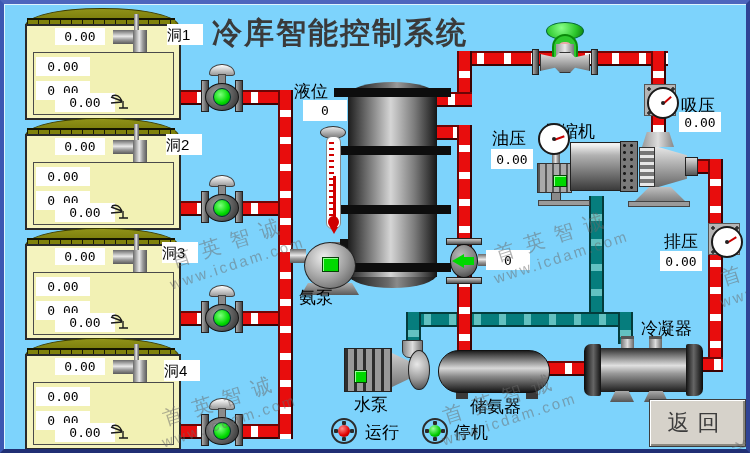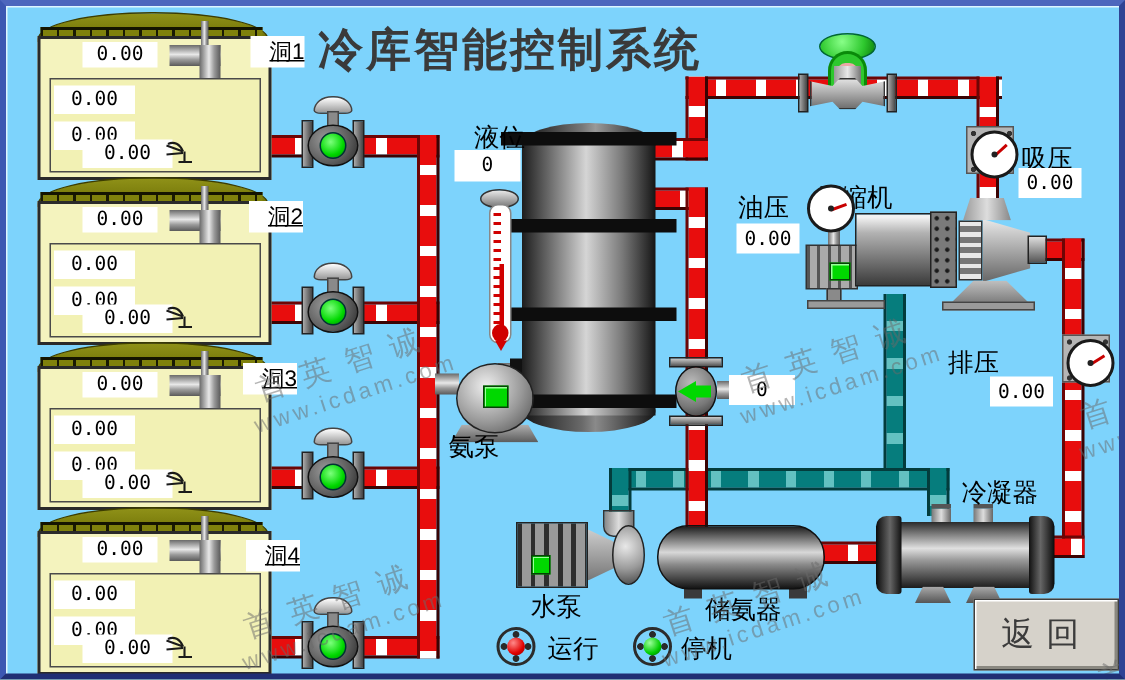--- a/index.html
+++ b/index.html
@@ -14,21 +14,21 @@
   .th{height:15px;background:repeating-linear-gradient(90deg,#067d7d 0 18px,#63c1c1 18px 25px);
       border-top:2px solid #033c3c;border-bottom:2px solid #033c3c;}
   .tv{width:15px;background:repeating-linear-gradient(180deg,#067d7d 0 18px,#63c1c1 18px 25px);
       border-left:2px solid #033c3c;border-right:2px solid #033c3c;}
   .gh{background:linear-gradient(180deg,#6a6a6a,#e8e8e8 45%,#9a9a9a 70%,#5a5a5a);}
   .gv{background:linear-gradient(90deg,#6a6a6a,#e8e8e8 45%,#9a9a9a 70%,#5a5a5a);}
   
   .lb{font-size:17px;color:#000;white-space:nowrap;}
   .vb{background:#fff;color:#000;font-family:"DejaVu Sans Mono","Liberation Mono",monospace;
       font-size:13px;display:flex;align-items:center;justify-content:center;}
-  .tag{background:#fff;color:#000;font-size:15px;text-align:right;line-height:21px;text-decoration:underline;}
+  .tag{background:#fff;color:#000;font-size:15px;text-align:left;line-height:21px;}
   #title{font-size:30px;font-weight:bold;color:#3a3a3a;letter-spacing:2px;text-align:center;}
   
   .tank{width:152px;height:108px;}
   .dome{position:absolute;left:0;top:0;width:152px;height:18px;background:linear-gradient(180deg,#8f9118,#6e7004);
         border:1px solid #3c3c00;border-radius:76px 76px 0 0/18px 18px 0 0;}
   .dband{position:absolute;left:2px;top:10px;width:148px;height:11px;background:#7f810c;
          background-image:repeating-linear-gradient(90deg,rgba(0,0,0,.8) 0 1.5px,transparent 1.5px 11px);
          border-top:2px solid #141400;border-bottom:2px solid #141400;}
   .tbody{position:absolute;left:0;top:16px;width:152px;height:92px;background:#f4f3be;border:2px solid #2a2a2a;}
   .tpanel{position:absolute;left:8px;top:44px;width:139px;height:61px;background:#f2f1b4;border:1px solid #4a4a4a;}
@@ -220,21 +220,21 @@
   <div class="a" style="left:334px;top:205px;width:117px;height:9px;background:#0d0d0d;"></div>
   <div class="a" style="left:334px;top:263px;width:117px;height:9px;background:#0d0d0d;"></div>
 
   <div class="a" style="left:320px;top:126px;width:26px;height:13px;border-radius:50%;background:linear-gradient(180deg,#e8e8e8,#777);border:1px solid #333;"></div>
   <div class="a" style="left:326px;top:136px;width:15px;height:93px;background:#fff;border:1px solid #888;border-radius:6px;"></div>
   <div class="a" style="left:329px;top:142px;width:5px;height:76px;background:repeating-linear-gradient(180deg,#d00000 0 2px,transparent 2px 6px);"></div>
   <div class="a" style="left:332.5px;top:176px;width:3px;height:45px;background:#d00000;"></div>
   <div class="a" style="left:328px;top:216px;width:11px;height:12px;border-radius:50%;background:#d00000;"></div>
   <div class="a" style="left:330px;top:227px;width:0;height:0;border-left:4px solid transparent;border-right:4px solid transparent;border-top:7px solid #d00000;"></div>
 
-  <div class="a lb" style="left:316px;top:80px;">液位</div>
+  <div class="a lb" style="left:294px;top:80px;">液位</div>
   <div class="a vb" style="left:303px;top:100px;width:44px;height:21px;">0</div>
 
   <div class="a" style="left:301px;top:283px;width:58px;height:12px;background:linear-gradient(180deg,#b0b0b0,#5a5a5a);clip-path:polygon(12% 0,88% 0,100% 100%,0 100%);"></div>
   <div class="a" style="left:304px;top:242px;width:52px;height:47px;border-radius:50%;border:1px solid #222;background:radial-gradient(circle at 38% 32%,#eee,#999 55%,#4a4a4a);"></div>
   <div class="a gsq" style="left:322px;top:257px;width:17px;height:15px;"></div>
   <div class="a lb" style="left:299px;top:286px;">氨泵</div>
 
   <div class="a" style="left:444px;top:236px;width:40px;height:50px;">
     <div class="a" style="left:2px;top:2px;width:36px;height:7px;background:linear-gradient(180deg,#ccc,#555);border:1px solid #222;"></div>
     <div class="a" style="left:2px;top:41px;width:36px;height:7px;background:linear-gradient(180deg,#ccc,#555);border:1px solid #222;"></div>
@@ -287,21 +287,21 @@
   </div>
   <div class="a lb" style="left:681px;top:94px;">吸压</div>
   <div class="a vb" style="left:679px;top:112px;width:42px;height:20px;">0.00</div>
 
   <div class="a gauge" style="left:708px;top:223px;">
     <div class="gface">
         <div class="gneedle" style="transform:rotate(-32deg);"></div>
         <div class="ghub"></div>
       </div>
   </div>
-  <div class="a lb" style="left:632px;top:230px;">排压</div>
+  <div class="a lb" style="left:664px;top:230px;">排压</div>
   <div class="a vb" style="left:660px;top:251px;width:42px;height:20px;">0.00</div>
 
   <div class="a" style="left:621px;top:336px;width:13px;height:15px;background:linear-gradient(90deg,#777,#ddd,#666);border-top:3px solid #555;"></div>
   <div class="a" style="left:649px;top:336px;width:13px;height:15px;background:linear-gradient(90deg,#777,#ddd,#666);border-top:3px solid #555;"></div>
   <div class="a" style="left:594px;top:348px;width:96px;height:44px;border-radius:4px;background:linear-gradient(180deg,#2a2a2a,#e0e0e0 40%,#999 58%,#1c1c1c);"></div>
   <div class="a" style="left:584px;top:344px;width:17px;height:52px;border-radius:7px 2px 2px 7px;background:linear-gradient(90deg,#0a0a0a,#666 55%,#111);"></div>
   <div class="a" style="left:686px;top:344px;width:17px;height:52px;border-radius:2px 7px 7px 2px;background:linear-gradient(90deg,#111,#666 45%,#0a0a0a);"></div>
   <div class="a" style="left:610px;top:391px;width:24px;height:11px;background:linear-gradient(180deg,#aaa,#555);clip-path:polygon(22% 0,78% 0,100% 100%,0 100%);"></div>
   <div class="a" style="left:644px;top:391px;width:24px;height:11px;background:linear-gradient(180deg,#aaa,#555);clip-path:polygon(22% 0,78% 0,100% 100%,0 100%);"></div>
   <div class="a lb" style="left:641px;top:317px;">冷凝器</div>

